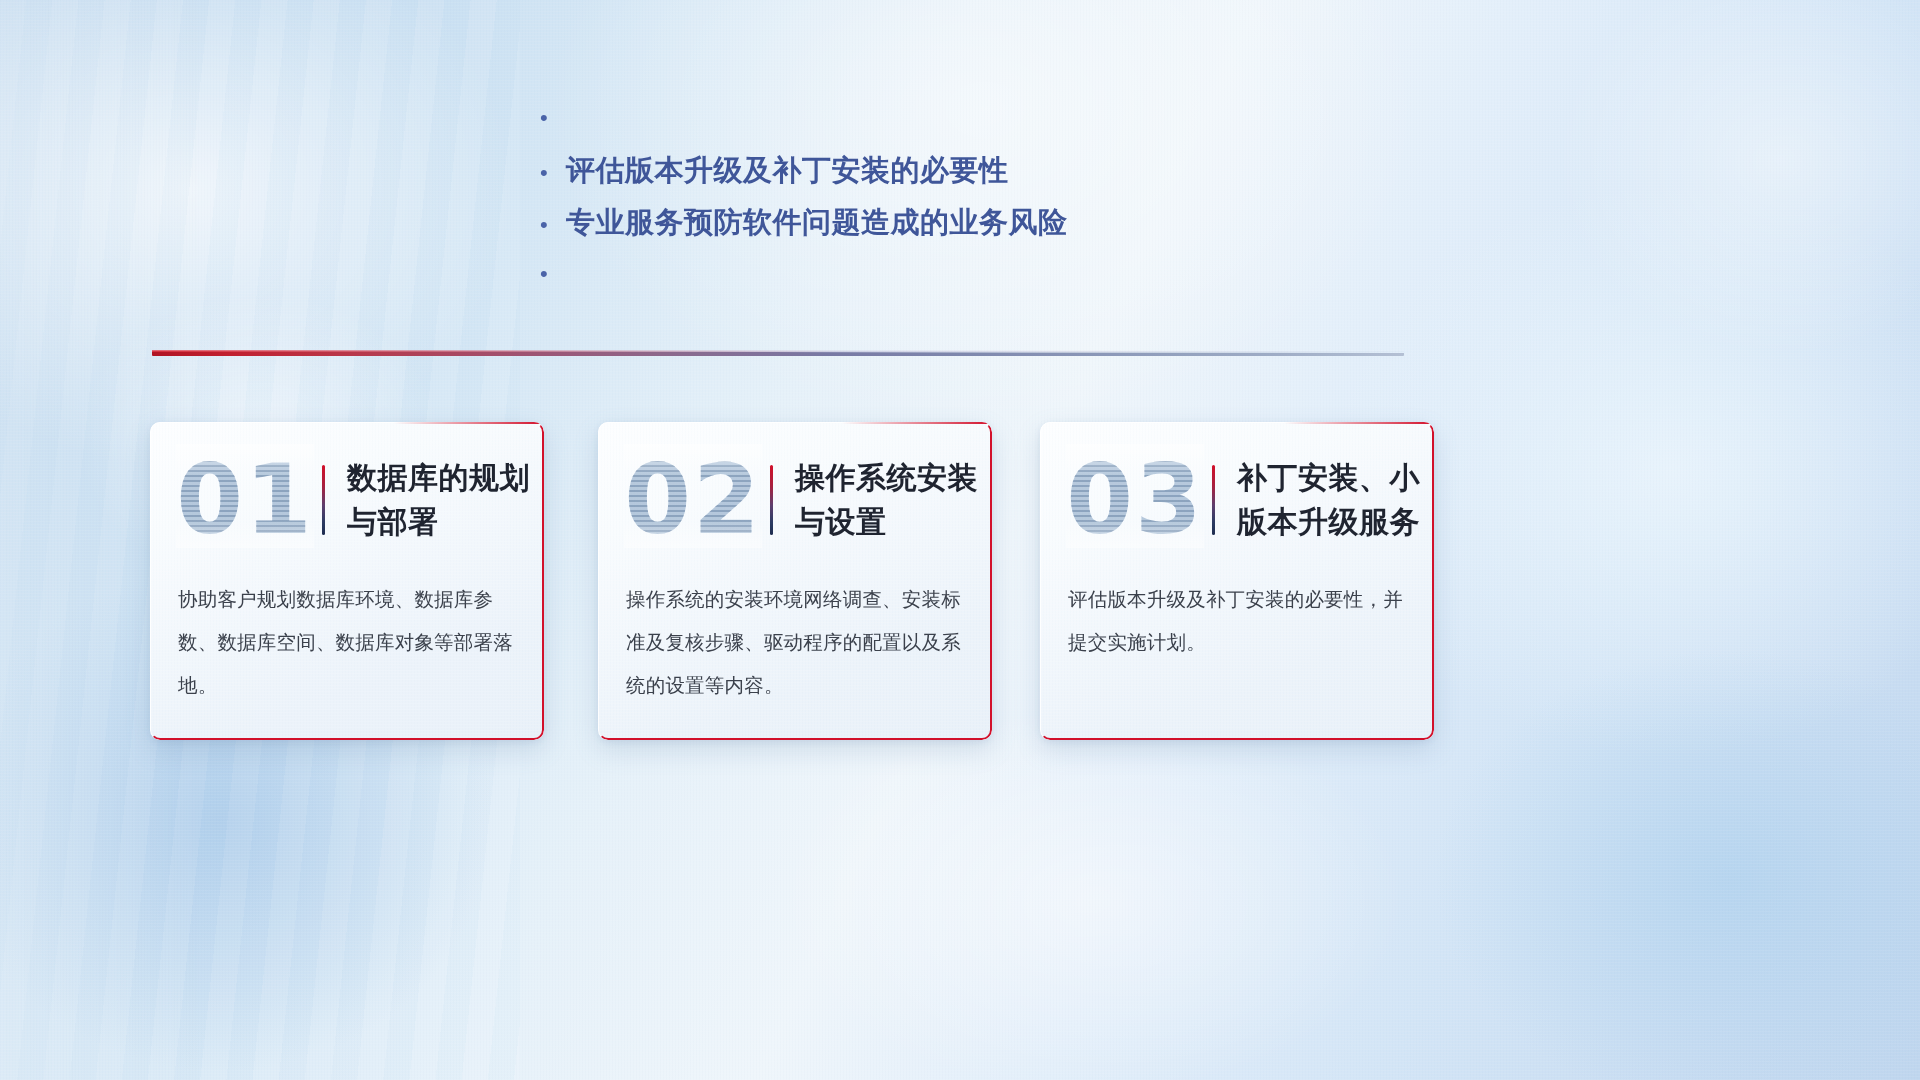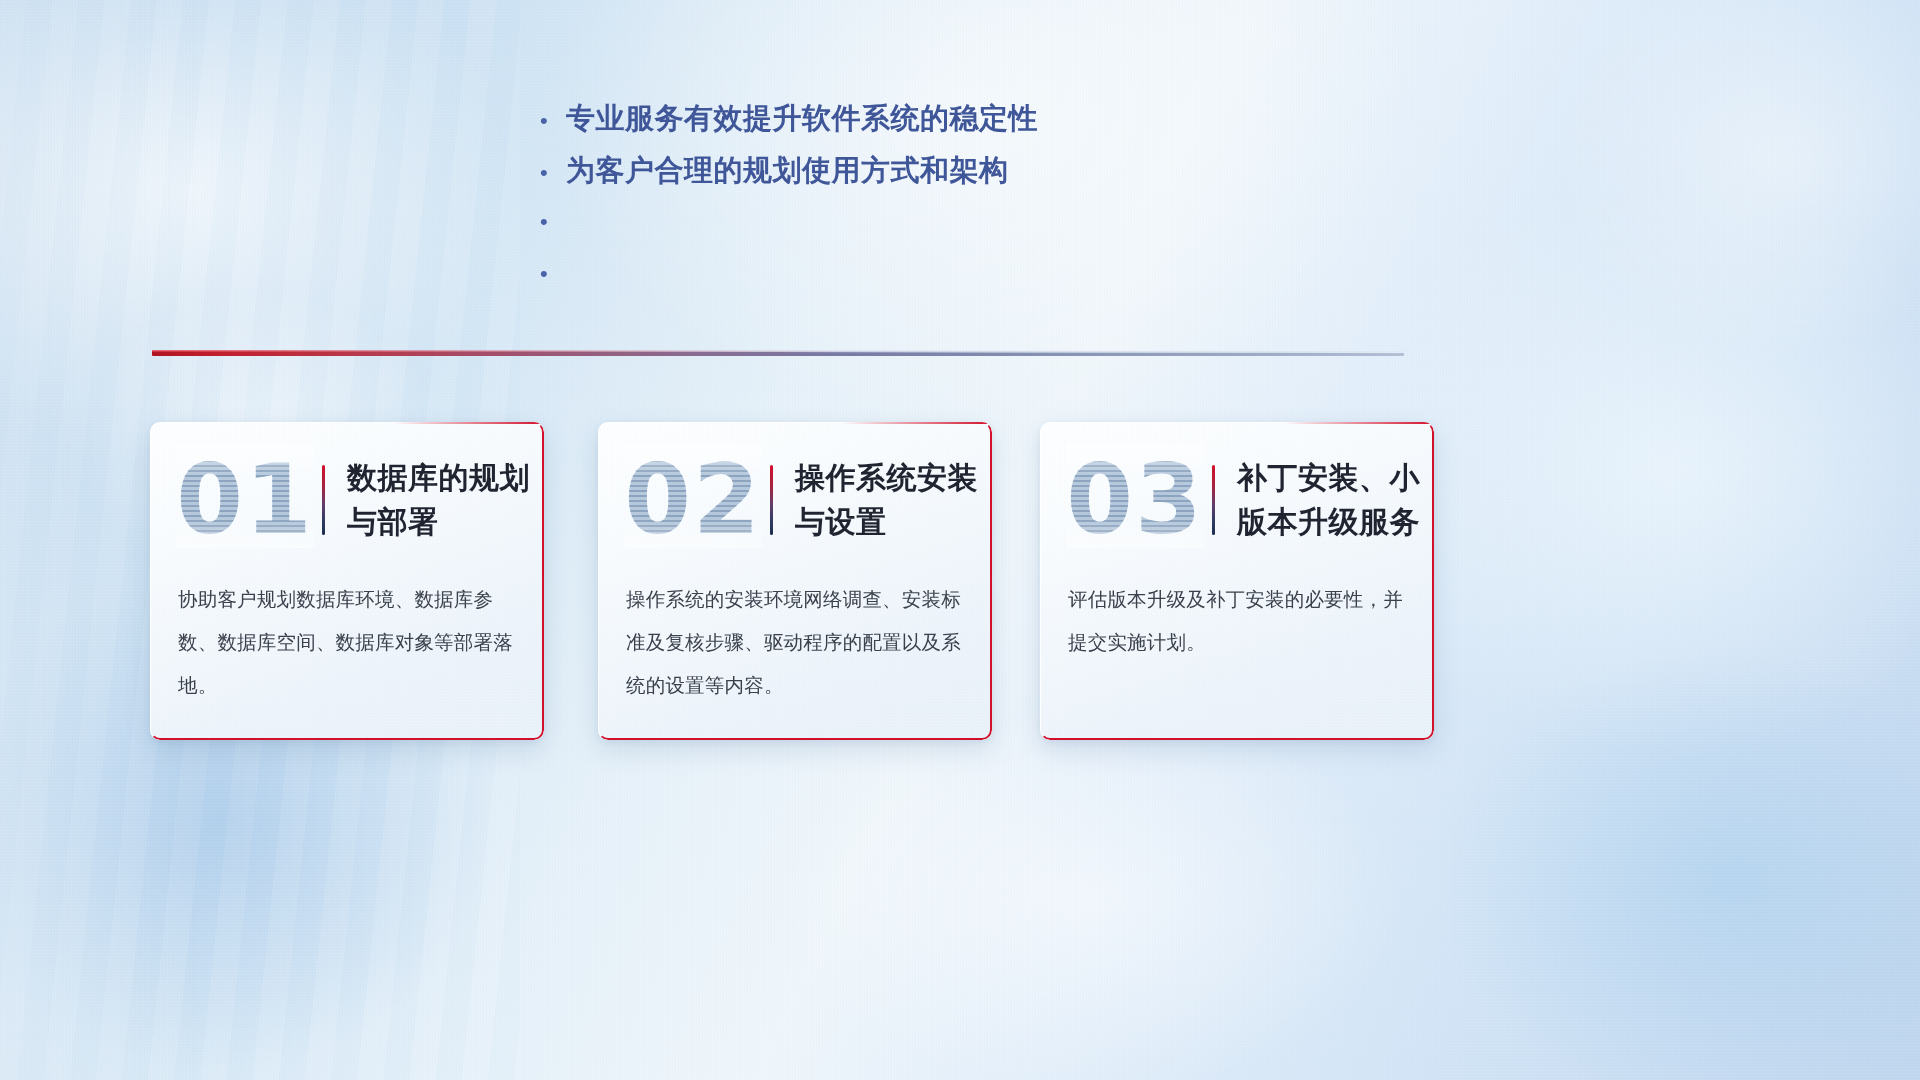--- a/index.html
+++ b/index.html
@@ -326,30 +326,30 @@
   <div class="bg-glow glow-f"></div>
   <div class="bg-glow glow-g"></div>
   <div class="bg-glow glow-h"></div>
   <div class="bg-streaks"></div>
   <div class="bg-noise"></div>
 
   <div class="bullets">
 
     <div class="bullet-row">
       <span class="bullet-dot">•</span>
-      <span class="bullet-text">专业服务有效提升软件系统的稳定性</span>
     </div>
 
     <div class="bullet-row">
       <span class="bullet-dot">•</span>
-      <span class="bullet-text">为客户合理的规划使用方式和架构</span>
+      <span class="bullet-text">评估版本升级及补丁安装的必要性</span>
     </div>
 
     <div class="bullet-row">
       <span class="bullet-dot">•</span>
+      <span class="bullet-text">专业服务预防软件问题造成的业务风险</span>
     </div>
 
     <div class="bullet-row">
       <span class="bullet-dot">•</span>
     </div>
 
   </div>
 
   <div class="divider-wrap">
     <div class="divider-line"></div>

